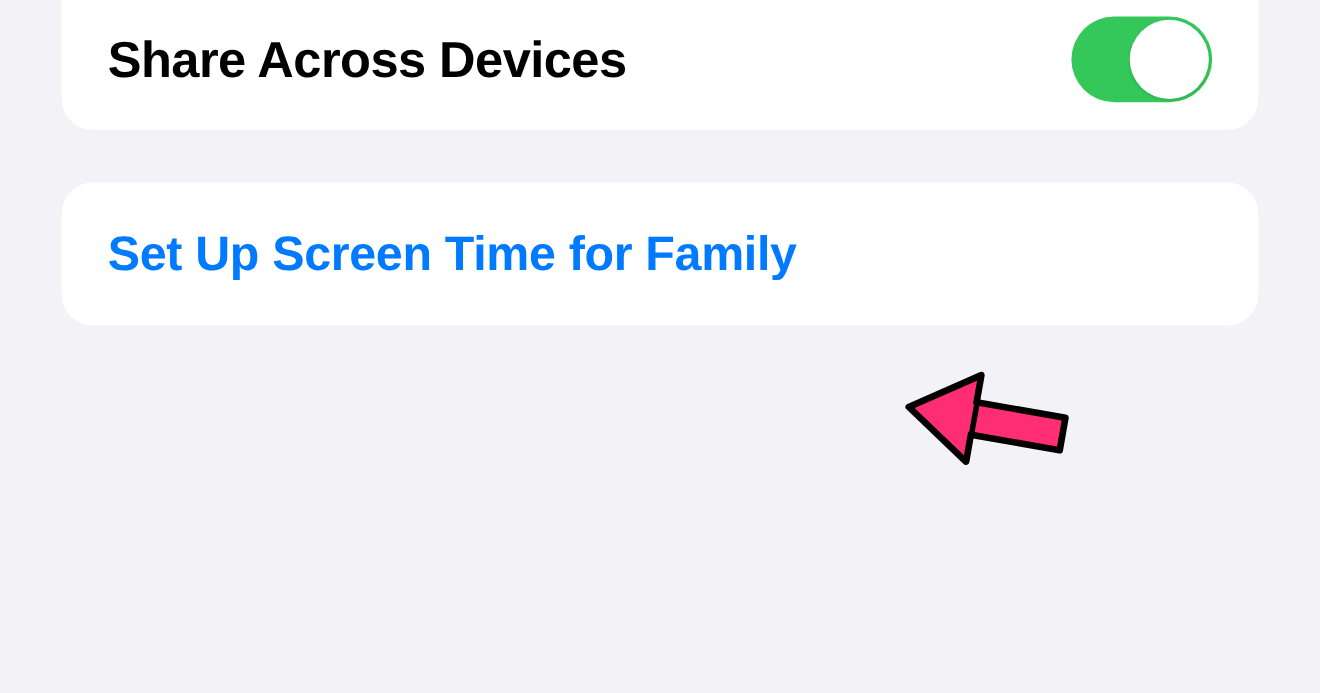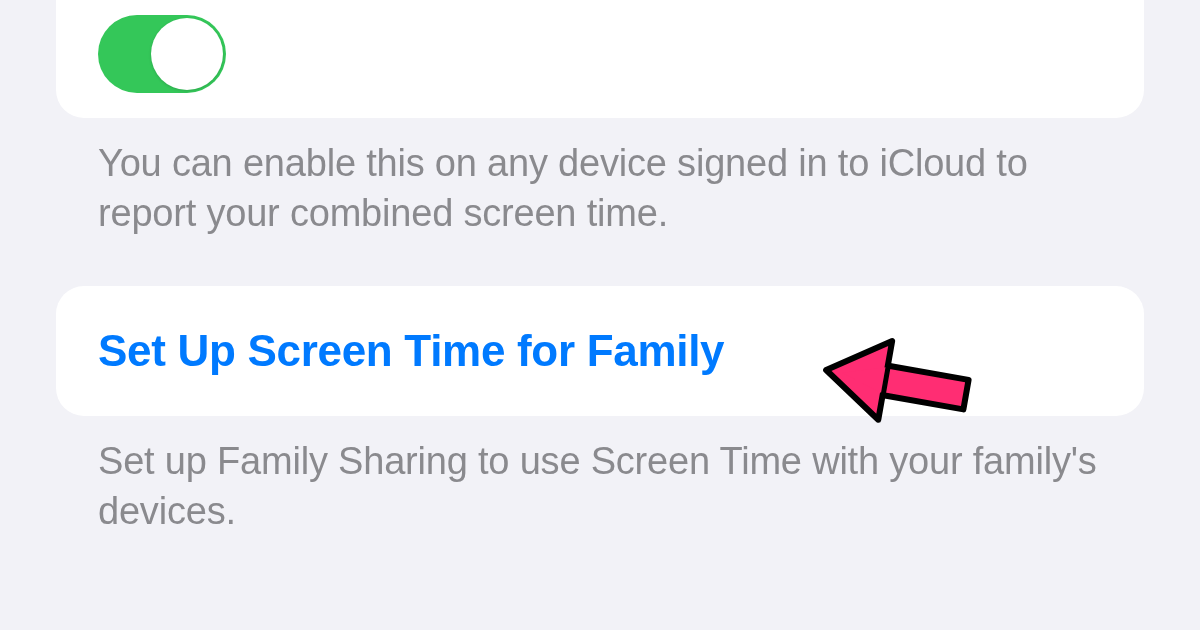--- a/index.html
+++ b/index.html
@@ -74,32 +74,31 @@
       top: 328px;
       pointer-events: none;
     }
   </style>
 </head>
 <body>
 
 <div class="container">
 
   <div class="cell cell-share">
+    <div class="cell-title">Share Across Devices</div>
     <div class="toggle">
       <div class="toggle-knob"></div>
     </div>
   </div>
 
-  <div class="footer">You can enable this on any device signed in to iCloud to report your combined screen time.</div>
 
   <div class="cell cell-family">
     <div class="cell-link">Set Up Screen Time for Family</div>
   </div>
 
-  <div class="footer">Set up Family Sharing to use Screen Time with your family's devices.</div>
 
 </div>
 
 <svg class="arrow-annotation" width="170" height="110" viewBox="0 0 170 110">
   <g transform="rotate(10 85 55)">
 
     <rect x="62" y="40" width="90" height="30" fill="#ff2d73" stroke="#000" stroke-width="6" stroke-linejoin="round"></rect>
 
     <polygon points="10,55 70,15 70,95" fill="#ff2d73" stroke="#000" stroke-width="6" stroke-linejoin="round"></polygon>
     <polygon points="68,42 68,68 26,55" fill="#ff2d73"></polygon>

